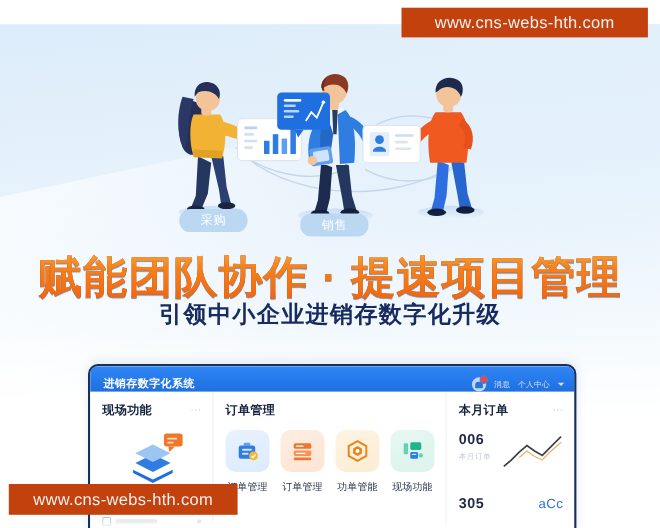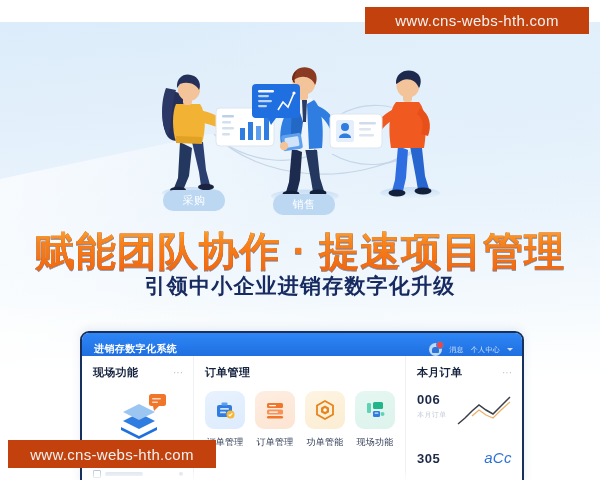--- a/index.html
+++ b/index.html
@@ -113,21 +113,21 @@
   .ico-orange{background:linear-gradient(160deg,#fdeee2,#fde4d2);}
   .ico-amber{background:linear-gradient(160deg,#fdf4e2,#fcedd3);}
   .ico-green{background:linear-gradient(160deg,#e6f7f2,#dcf3ec);}
 
   .panel-right{width:118px;}
   .kpi{display:flex;align-items:flex-start;margin-top:12px;justify-content:center;}
   .kpi-num{font-size:13px;font-weight:bold;color:#1d2a47;letter-spacing:.5px;}
   .kpi-sub{font-size:7px;color:#c3ccd9;margin-top:3px;letter-spacing:.4px;}
   .kpi-chart{margin-left:auto;margin-top:2px;}
   .kpi2{display:flex;align-items:flex-end;margin-top:17px;}
-  .kpi-link{margin-left:auto;color:#2d72d6;font-size:15px;font-style:italic;letter-spacing:.4px;}
+  .kpi-link{margin-left:auto;color:#2d72d6;font-size:12px;letter-spacing:.4px;}
   .dash-fade{position:absolute;left:0;bottom:0;width:100%;height:12px;background:linear-gradient(180deg,rgba(255,255,255,0),#ffffff);}
 </style>
 </head>
 <body>
 
 <div id="stage">
 
   <div class="bg-top-white"></div>
   <div class="bg-main"></div>
   <div class="bg-sheen"></div>

